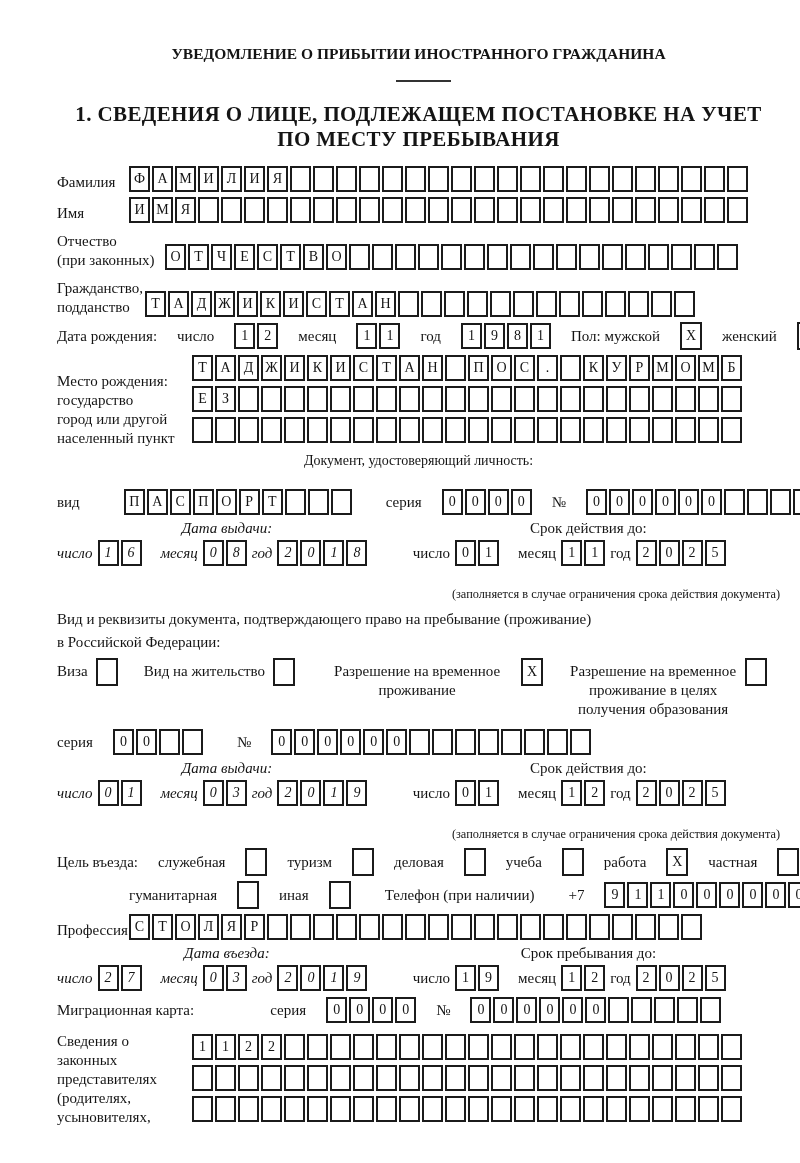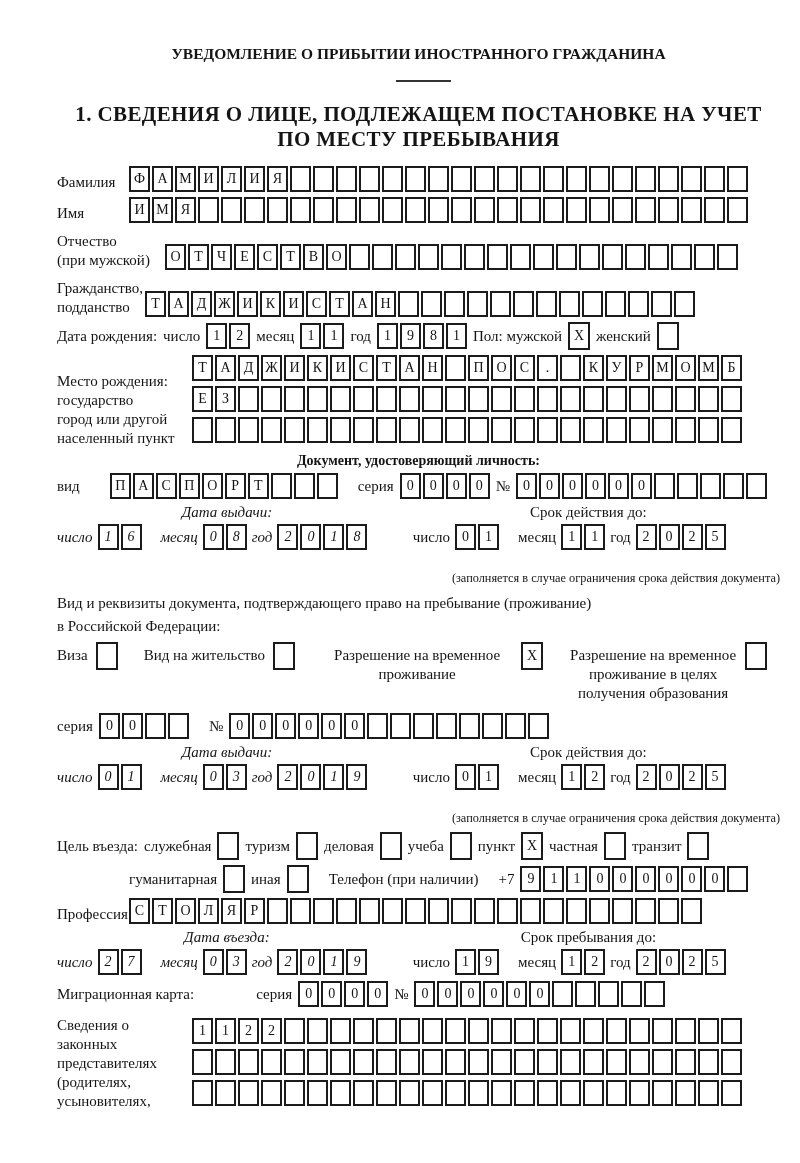--- a/index.html
+++ b/index.html
@@ -9,35 +9,35 @@
     font-family:"Liberation Serif","DejaVu Serif",serif;
     padding:30px 20px 0 57px;overflow:hidden;
   }
   .header{margin-left:552px;font-size:13.5px;line-height:18px;white-space:nowrap;}
   .header .ed{margin-top:5px;}
   .forma{font-weight:bold;font-size:14px;text-align:right;padding-right:22px;margin-top:14px;letter-spacing:.5px;}
   .title{font-weight:bold;font-size:15.5px;text-align:center;line-height:23px;margin-top:12px;}
   .title-underline{display:inline-block;width:55px;height:14px;border-bottom:2.5px solid #333;margin-left:10px;}
   .section-heading{font-weight:bold;font-size:21px;text-align:center;letter-spacing:.4px;margin:14px 0 14px;}
   .row{display:flex;align-items:flex-end;margin-bottom:5px;}
-  .inline-row{align-items:center;flex-wrap:nowrap;gap:6px;}
+  .inline-row{align-items:center;flex-wrap:nowrap;gap:20px;}
   .label{flex:0 0 auto;font-size:15px;padding-top:4px;line-height:19px;}
   .w72{width:72px;} .w108{width:108px;} .w88{width:88px;} .w135{width:135px;}
   .mini{font-size:15px;white-space:nowrap;}
   .cells{display:inline-flex;gap:2px;flex-wrap:nowrap;}
   .cell{
     box-sizing:border-box;flex:0 0 auto;width:21px;height:26px;
     border:2px solid #1b1b1b;background:#fff;
     display:inline-flex;align-items:center;justify-content:center;
     font-size:14px;line-height:1;
   }
   .cb{width:22px;height:28px;}
   .stack{display:flex;flex-direction:column;}
   .stack .cells{margin-bottom:5px;}
-  .doc-heading{font-weight:bold;font-size:14px;text-align:center;margin:2px 0 4px;}
+  .doc-heading{font-weight:normal;font-size:14px;text-align:center;margin:2px 0 20px;}
   .gap26{margin-right:24px;}
   .ml14{margin-left:14px;}
   .ml60{margin-left:56px;}
   .two-col{display:flex;margin-bottom:6px;}
   .col-l{width:47%;font-style:italic;}
   .col-r{width:53%;}
   .date-heading{text-align:center;font-size:15px;margin-bottom:3px;}
   .date-line{display:flex;align-items:center;gap:5px;font-size:15px;}
   .col-r .date-line{padding-left:16px;}
   .note{font-size:12.3px;text-align:right;margin-top:21px;white-space:nowrap;}
@@ -127,21 +127,21 @@
         <span class="cell"></span>
         <span class="cell"></span>
         <span class="cell"></span>
         <span class="cell"></span>
       </div>
   </div>
 
   <div class="row">
     <div class="label w108">
       <div>Отчество</div>
-      <div>(при мужской)</div>
+      <div>(при законных)</div>
     </div>
     <div class="cells">
         <span class="cell">О</span>
         <span class="cell">Т</span>
         <span class="cell">Ч</span>
         <span class="cell">Е</span>
         <span class="cell">С</span>
         <span class="cell">Т</span>
         <span class="cell">В</span>
         <span class="cell">О</span>
@@ -501,21 +501,21 @@
   <div class="row inline-row">
     <span class="mini">Цель въезда:</span>
     <span class="mini">служебная</span>
     <span class="cell cb"></span>
     <span class="mini">туризм</span>
     <span class="cell cb"></span>
     <span class="mini">деловая</span>
     <span class="cell cb"></span>
     <span class="mini">учеба</span>
     <span class="cell cb"></span>
-    <span class="mini">пункт</span>
+    <span class="mini">работа</span>
     <span class="cell cb">X</span>
     <span class="mini">частная</span>
     <span class="cell cb"></span>
     <span class="mini">транзит</span>
     <span class="cell cb"></span>
   </div>
 
   <div class="row inline-row purpose2">
     <span class="mini">гуманитарная</span>
     <span class="cell cb"></span>

